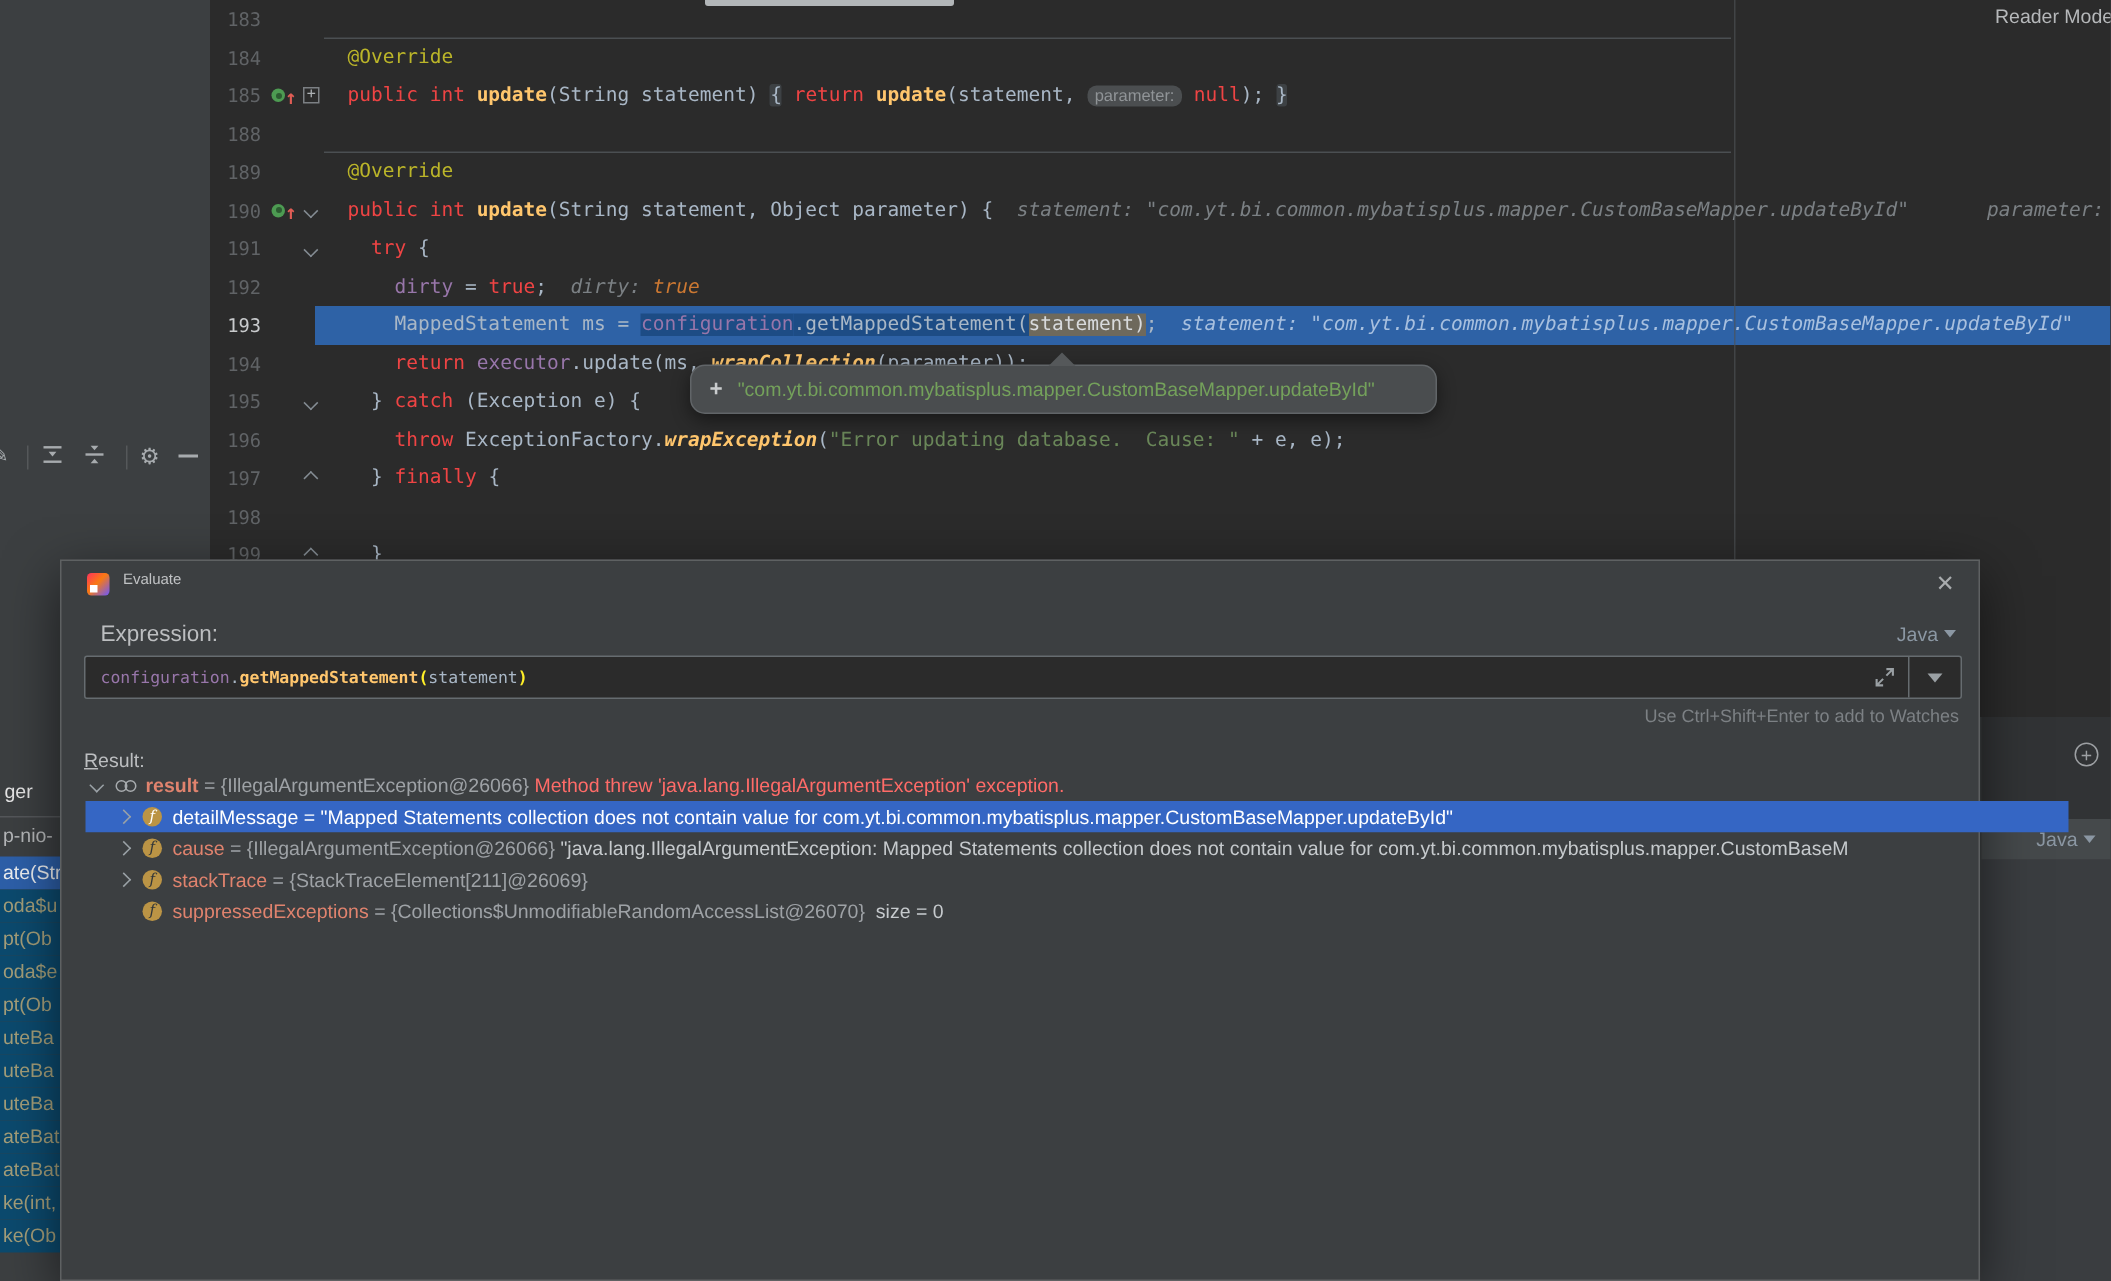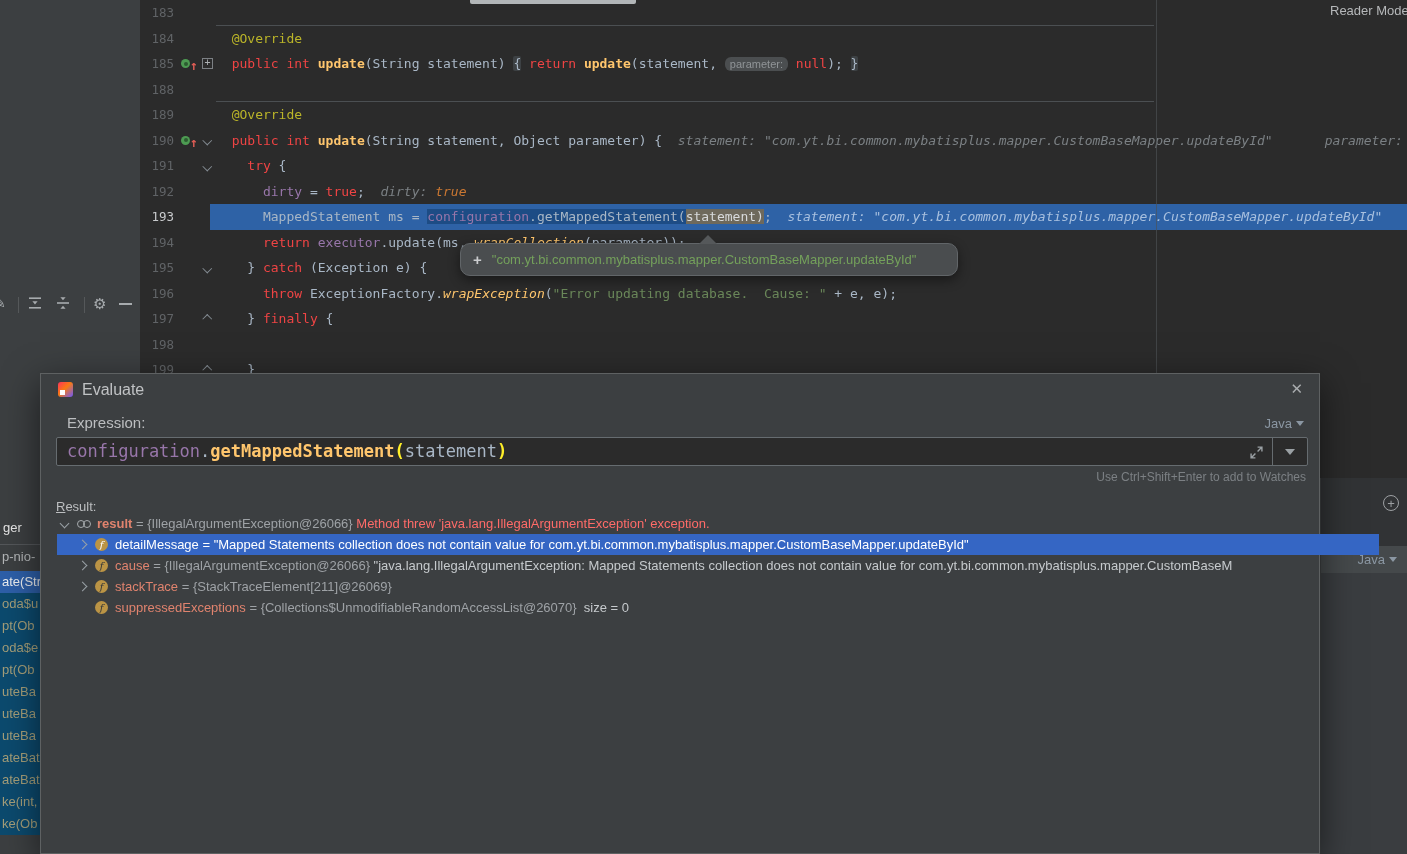--- a/index.html
+++ b/index.html
@@ -20,21 +20,21 @@
   .fold{position:absolute;left:60px;top:0;width:15px;height:25.5px;display:flex;align-items:center;justify-content:center}
   .plusbox{width:11px;height:11px;box-sizing:border-box;border:1px solid #7c8084;background:#2b2b2b;color:#aeb2b5;font-size:10px;line-height:8px;text-align:center;font-family:"DejaVu Sans Mono",monospace}
   .chev{display:inline-block;width:6px;height:6px;border-right:1.5px solid #9aa1a6;border-bottom:1.5px solid #9aa1a6}
   .chev.down{transform:rotate(45deg)}
   .chev.up{transform:rotate(-135deg)}
   .chev.right{transform:rotate(-45deg)}
   .fold .chev{width:5.5px;height:5.5px;border-color:#848c93}
   .txt{position:absolute;left:76px;top:0}
   .pl{color:#a9b7c6}.kw{color:#ef4444}.ann{color:#bbb529}
   .md{color:#ffc66d;font-weight:bold}
-  .ms{color:#ffc66d;font-weight:normal;font-style:italic}
+  .ms{color:#ffc66d;font-weight:bold;font-style:italic}
   .fld{color:#9876aa}.str{color:#6a8759}
   .hint{color:#7b8084;font-style:italic}
   .hintv{color:#cc7832;font-style:italic}
   .hintb{color:#a8c0df;font-style:italic}
   .bxb{background:#1d4c85}
   .bxt{background:#6e695c;color:#d8dadc}
   .fbg{background:#3d4144;border-radius:2px}
   .chip{background:#4b4e50;color:#909497;border-radius:6px;padding:1px 5px;font-size:11px;font-family:"Liberation Sans",sans-serif;font-style:normal}
   #reader{position:absolute;left:1190px;top:3px;color:#b6b8ba;font-size:13px;white-space:nowrap}
   #topbar{position:absolute;left:330px;top:0;width:166px;height:4px;background:#b2b6b8;border-radius:0 0 2px 2px}
@@ -64,26 +64,26 @@
   #rstripC{position:absolute;left:1321px;top:573px;width:86px;height:281px;background:#3a3d40}
   #aimico{position:absolute;left:62px;top:17px;width:16px;height:16px;border:1.6px solid #9da0a3;border-radius:50%;box-sizing:border-box;color:#9da0a3;display:flex;align-items:center;justify-content:center;font-size:13px;line-height:13px}
   .javaLbl{color:#8b97a3;font-size:13px;display:inline-flex;align-items:center;gap:4px}
   .caretD{display:inline-block;width:0;height:0;border-left:4px solid transparent;border-right:4px solid transparent;border-top:5px solid #8b97a3}
 
   
   #dialog{position:absolute;left:40px;top:373px;width:1280px;height:481px;box-sizing:border-box;background:#3c3f41;border:1px solid #5e6162;box-shadow:0 10px 34px rgba(0,0,0,.55);z-index:10}
   #dlg-title{position:absolute;left:0;top:0;width:100%;height:30px}
   #logo{position:absolute;left:17px;top:8px;width:15px;height:15px;border-radius:3px;background:linear-gradient(135deg,#fe315d 0%,#f97a12 45%,#6b57ff 100%)}
   #logo::after{content:"";position:absolute;left:2px;bottom:2px;width:5px;height:5px;background:#fff}
-  #dlg-title .tt{position:absolute;left:41px;top:7px;color:#c0c2c4;font-size:16px}
+  #dlg-title .tt{position:absolute;left:41px;top:7px;color:#c0c2c4;font-size:10px}
   #dlg-close{position:absolute;right:16px;top:6px;color:#a9acae;font-size:15px;cursor:pointer}
   #expr-label{position:absolute;left:26px;top:40px;color:#bcbec0;font-size:15px}
   #dlg-java{position:absolute;right:15px;top:40px}
   #expr-field{position:absolute;left:15px;top:63px;width:1252px;height:29px;box-sizing:border-box;background:#2b2b2b;border:1px solid #666c70;border-radius:2px}
-  #expr-text{position:absolute;left:10px;top:0;height:27px;line-height:27px;font-family:"DejaVu Sans Mono",monospace;font-size:17px;white-space:pre}
+  #expr-text{position:absolute;left:10px;top:0;height:27px;line-height:27px;font-family:"DejaVu Sans Mono",monospace;font-size:11px;white-space:pre}
   .efld{color:#9876aa}.epl{color:#a9b7c6}.emd{color:#ffc66d;font-weight:bold}.epar{color:#ffef28;font-weight:bold}
   #expand-ico{position:absolute;right:44px;top:7px;width:13px;height:13px}
   #combo-sep{position:absolute;right:34px;top:0;width:1px;height:100%;background:#666c70}
   #combo-arrow{position:absolute;right:12px;top:11px;width:0;height:0;border-left:5px solid transparent;border-right:5px solid transparent;border-top:6px solid #9aa0a4}
   #watch-hint{position:absolute;right:13px;top:96px;color:#7c8084;font-size:12px}
   #result-label{position:absolute;left:15px;top:125px;color:#bcbec0;font-size:13px}
   #result-label .u{text-decoration:underline}
   #tree{position:absolute;left:0;top:139px;width:1346px}
   .trow{position:relative;height:21px;display:flex;align-items:center;font-size:13px;white-space:pre;overflow:hidden}
   .trow.sel::before{content:"";position:absolute;left:16px;right:8px;top:0;height:100%;background:#3566c4}

